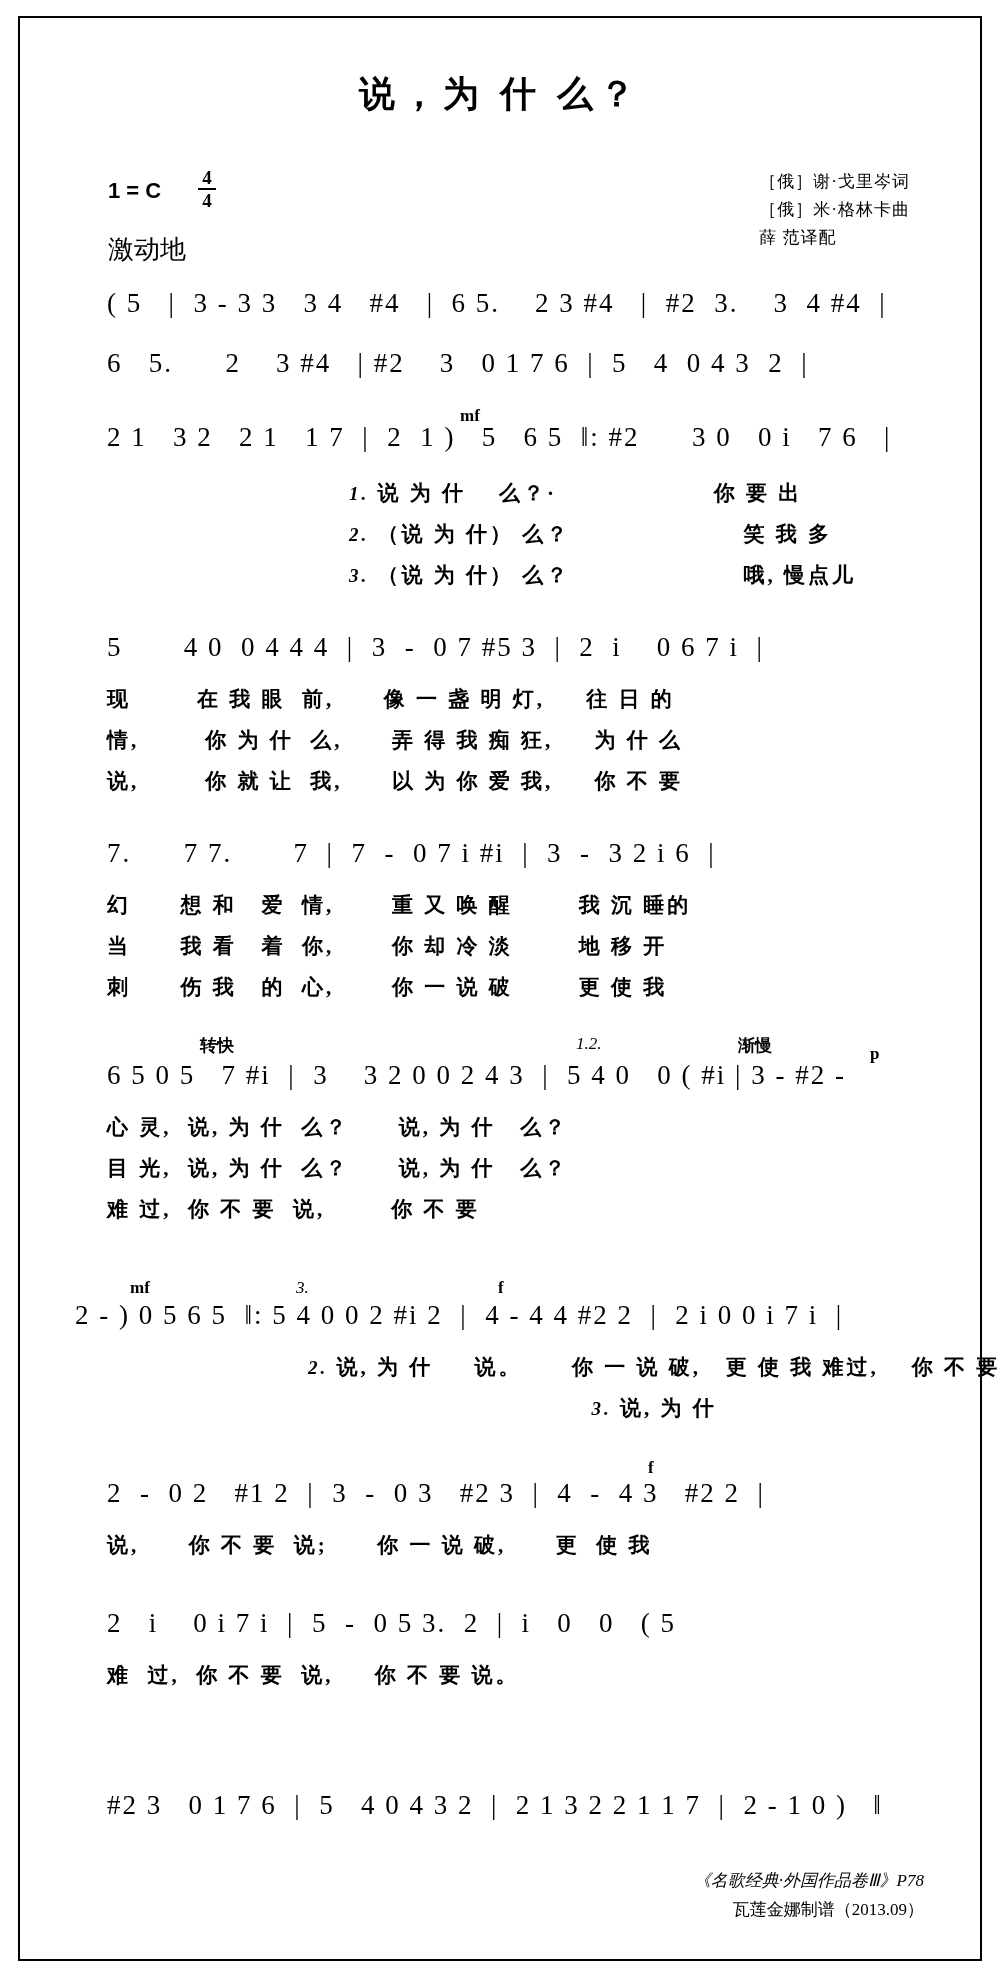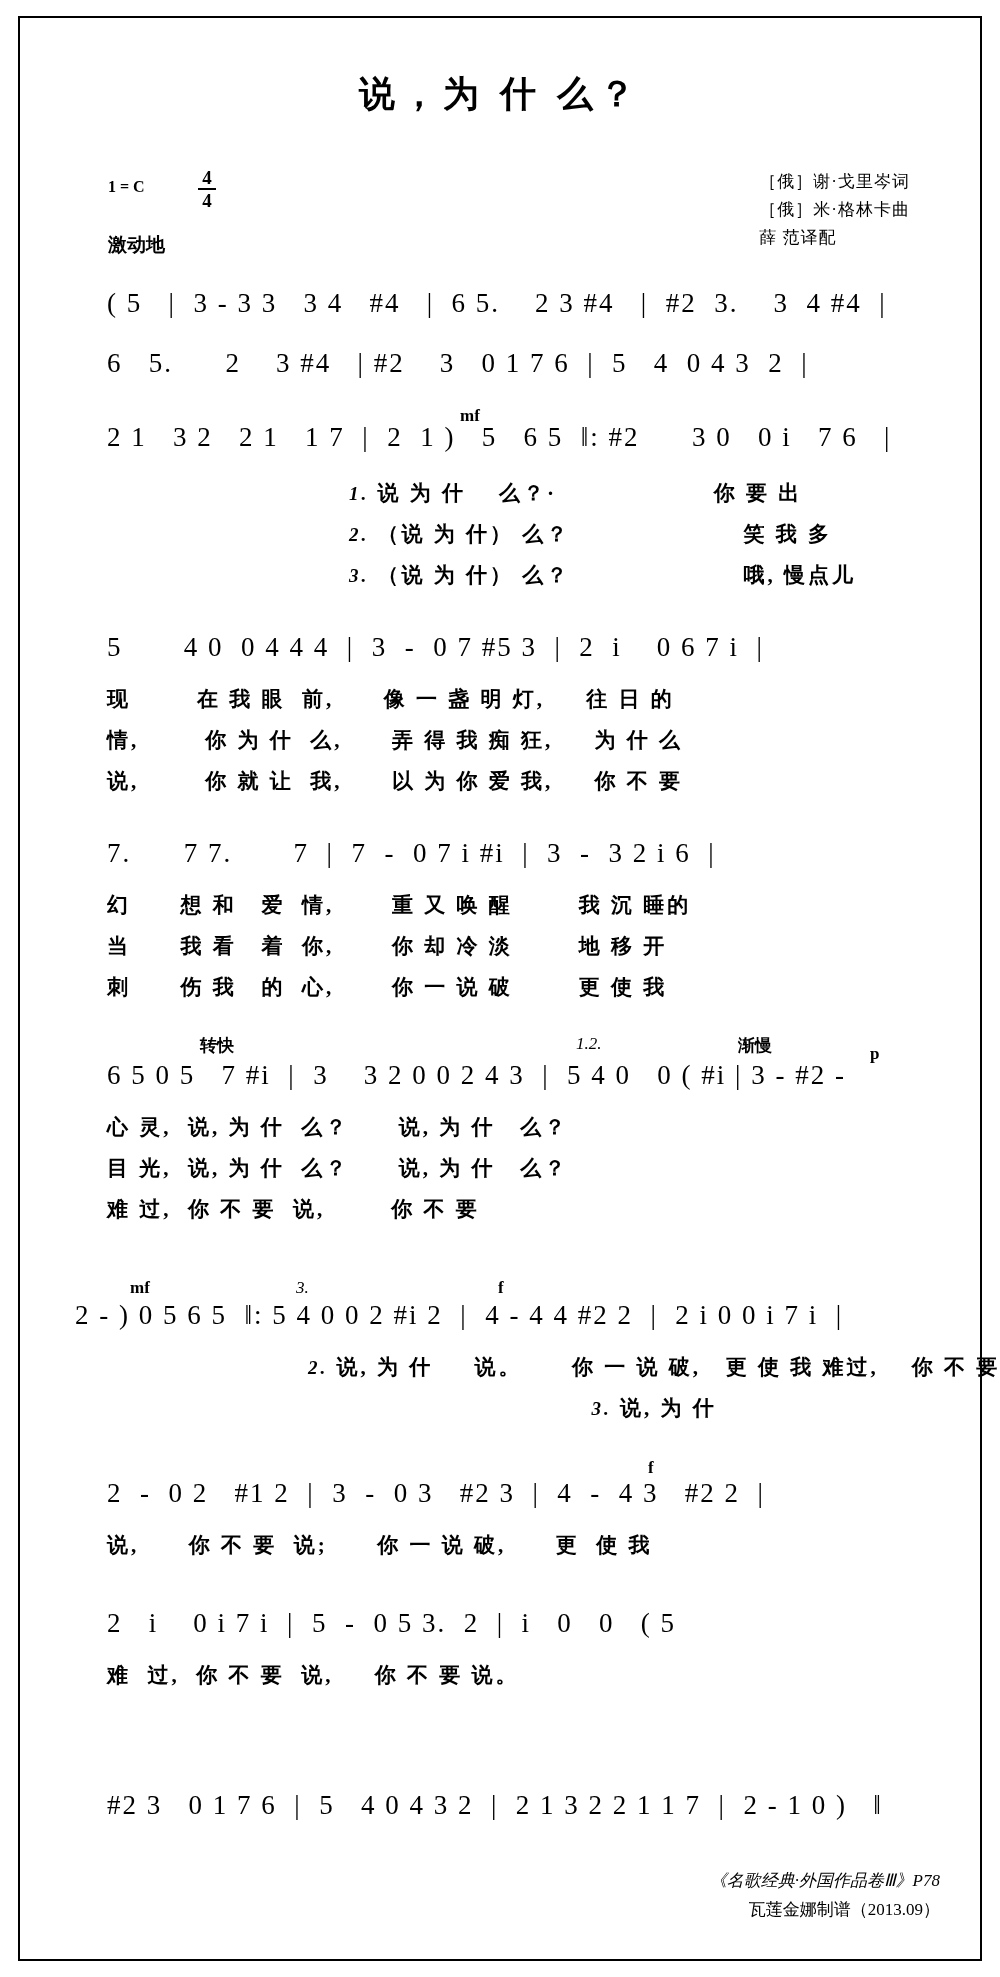--- a/index.html
+++ b/index.html
@@ -37,41 +37,41 @@
     text-align: center;
     font-size: 36px;
     letter-spacing: 6px;
     font-weight: bold;
     font-family: "Liberation Serif", serif;
   }
   .key-sig {
     position: absolute;
     left: 108px;
     top: 178px;
-    font-size: 16px;
-    font-weight: bold;
-    font-family: Liberation Serif, serif;
+    font-size: 22px;
+    font-weight: bold;
+    font-family: Liberation Sans, sans-serif;
   }
   .meter {
     position: absolute;
     left: 198px;
     top: 168px;
     font-size: 19px;
     font-weight: bold;
     text-align: center;
     line-height: 1.0;
   }
   .meter .num { display: block; border-bottom: 0; }
   .meter .den { display: block; }
   .tempo-mark {
     position: absolute;
     left: 108px;
     top: 232px;
-    font-size: 19px;
-    font-weight: bold;
+    font-size: 26px;
+    font-weight: normal;
   }
   .credits {
     position: absolute;
     right: 90px;
     top: 168px;
     font-size: 17px;
     line-height: 1.65;
     text-align: left;
     white-space: nowrap;
   }
@@ -110,21 +110,21 @@
     position: absolute;
     font-size: 17px;
     font-weight: bold;
   }
   .ital {
     font-style: italic;
     font-family: "Liberation Serif", serif;
   }
   .footer {
     position: absolute;
-    right: 60px;
+    right: 76px;
     bottom: 52px;
     text-align: right;
     font-size: 17px;
     line-height: 1.7;
   }
   .footer div { white-space: nowrap; }
   .mark-mf, .mark-f, .mark-p {
     font-weight: bold;
   }
 </style>

